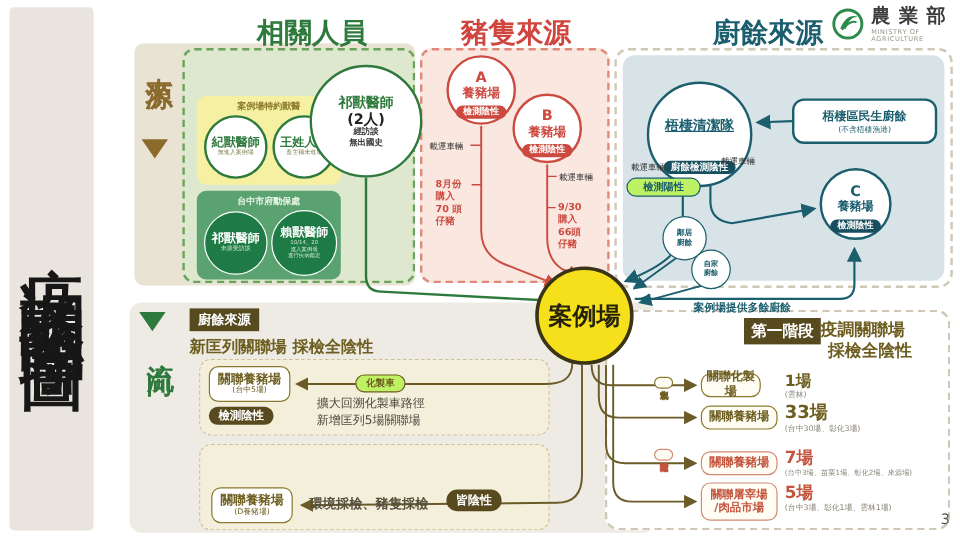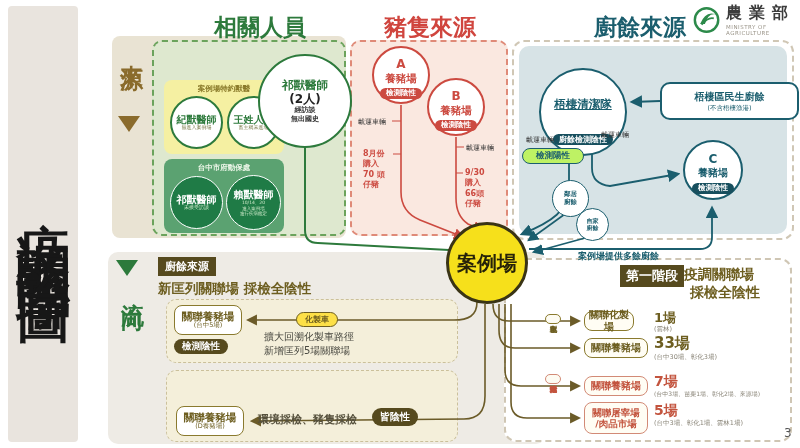--- a/index.html
+++ b/index.html
@@ -152,21 +152,21 @@
   <div class="lbl" style="left:466px;top:143px;font-size:7px;color:#333;">載運車輛</div>
   <div class="lbl pre" style="left:465px;top:168px;font-size:8px;font-weight:700;color:#cc4a40;line-height:1.3;">9/30
 購入
 66頭
 仔豬</div>
 
   <div class="circle" style="left:539px;top:68px;width:88px;height:88px;border:2.5px solid #1b5e6e;">
     <div class="teal" style="font-size:11.5px;font-weight:700;margin-bottom:14px;text-decoration:underline;">梧棲清潔隊</div>
     <div class="cbadge" style="bottom:9px;background:#174f5e;font-size:8px;">廚餘檢測陰性</div>
   </div>
-  <div class="node" style="left:660px;top:82px;width:139px;height:38px;background:#fff;border:2px solid #1b5e6e;border-radius:10px;
+  <div class="node" style="left:660px;top:82px;width:121px;height:38px;background:#fff;border:2px solid #1b5e6e;border-radius:10px;
               display:flex;flex-direction:column;align-items:center;justify-content:center;">
     <div class="teal" style="font-size:10px;font-weight:700;">梧棲區民生廚餘</div>
     <div class="teal" style="font-size:6.5px;">(不含梧棲漁港)</div>
   </div>
   <div class="lbl" style="left:526px;top:135px;font-size:7px;color:#333;">載運車輛</div>
   <div class="lbl" style="left:601px;top:130px;font-size:7px;color:#333;">載運車輛</div>
   <div class="node teal" style="left:522px;top:148px;width:62px;height:16px;background:#bef264;border:1.5px solid #1b5e6e;border-radius:99px;
               font-size:8.5px;font-weight:700;display:flex;align-items:center;justify-content:center;">檢測陽性</div>
   <div class="circle" style="left:552px;top:180px;width:37px;height:37px;border:1.5px solid #1b5e6e;">
     <div class="pre teal" style="font-size:6.5px;font-weight:700;">鄰居
@@ -191,21 +191,21 @@
   <div class="lbl vert grn" style="left:118px;top:284px;font-size:23px;font-weight:700;letter-spacing:5px;">流向</div>
   <div class="lbl" style="left:158px;top:257px;background:#564a1e;color:#fff;font-size:11px;font-weight:700;padding:2px 7px;">廚餘來源</div>
   <div class="lbl" style="left:158px;top:280px;font-size:13.5px;font-weight:700;color:#6d5e20;">新匡列關聯場 採檢全陰性</div>
 
   <div class="pill" style="left:174px;top:305px;width:68px;height:30px;border:1.5px solid #8a7a2e;background:#fff;">
     <div class="olv" style="font-size:10.5px;font-weight:700;">關聯養豬場</div>
     <div class="olv" style="font-size:6.5px;">(台中5場)</div>
   </div>
   <div class="lbl" style="left:174px;top:339px;background:#564a1e;color:#fff;font-size:9.5px;font-weight:700;
               padding:1px 8px;border-radius:99px;">檢測陰性</div>
-  <div class="lbl olv" style="left:296px;top:312px;background:#fde047;border:1px solid #6d5e20;border-radius:99px;
+  <div class="lbl olv" style="left:296px;top:312px;background:#bef264;border:1px solid #6d5e20;border-radius:99px;
               font-size:8px;font-weight:700;padding:1px 8px;z-index:4;">化製車</div>
   <div class="lbl pre" style="left:264px;top:330px;font-size:10px;color:#4a4a42;line-height:1.4;">擴大回溯化製車路徑
 新增匡列5場關聯場</div>
 
   <div class="pill" style="left:176px;top:406px;width:68px;height:30px;border:1.5px solid #8a7a2e;background:#fff;">
     <div class="olv" style="font-size:10.5px;font-weight:700;">關聯養豬場</div>
     <div class="olv" style="font-size:6.5px;">(D養豬場)</div>
   </div>
   <div class="lbl" style="left:258px;top:412px;font-size:11px;font-weight:700;color:#55503c;">環境採檢、豬隻採檢</div>
   <div class="lbl" style="left:372px;top:408px;background:#564a1e;color:#fff;font-size:10px;font-weight:700;

